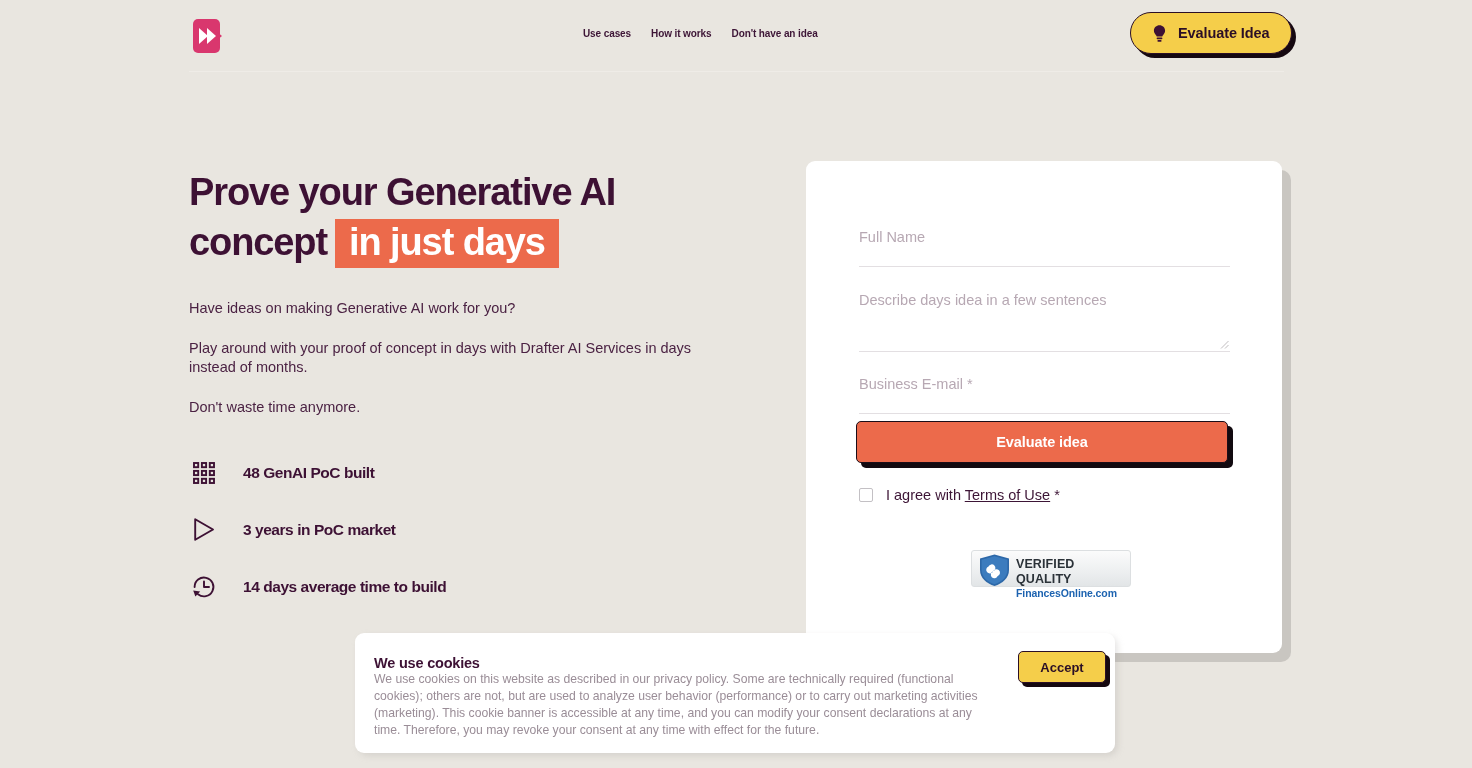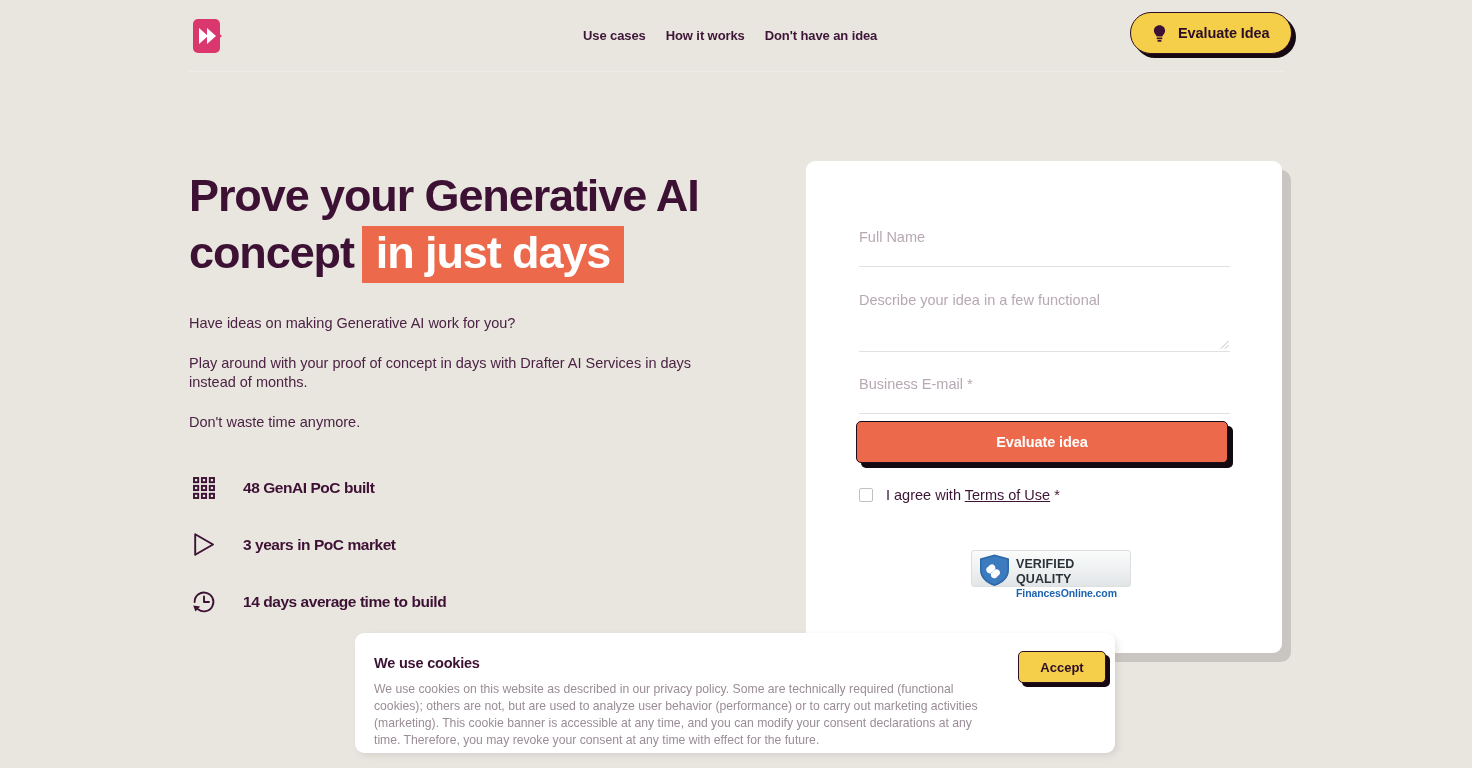--- a/index.html
+++ b/index.html
@@ -51,21 +51,21 @@
 
   .nav {
     position: absolute;
     left: 394px;
     top: 26px;
     display: flex;
     gap: 20px;
     align-items: center;
   }
   .nav-item {
-    font-size: 13px;
+    font-size: 10px;
     font-weight: 600;
     color: #3d1536;
     letter-spacing: -0.1px;
     cursor: pointer;
     white-space: nowrap;
     padding: 2px 0;
   }
 
   .evaluate-header-btn-wrap {
     position: absolute;
@@ -94,21 +94,21 @@
   }
 
   
   .hero {
     position: absolute;
     left: 189px;
     top: 172px;
     width: 560px;
   }
   .headline {
-    font-size: 45px;
+    font-size: 38px;
     line-height: 1.07;
     font-weight: 700;
     color: #3d1134;
     letter-spacing: -1.1px;
   }
   .headline .hl {
     display: inline-block;
     background: #ec6a4b;
     color: #ffffff;
     padding: 3px 14px 6px 14px;
@@ -316,21 +316,20 @@
     border-radius: 9px;
     padding: 22px 24px 0 19px;
   }
   .cookie-title {
     font-size: 14.5px;
     font-weight: 700;
     color: #3d1134;
     letter-spacing: -0.2px;
   }
   .cookie-body {
-    margin-top: 10px;
     width: 622px;
     font-size: 12.2px;
     line-height: 1.39;
     color: #9a8d97;
   }
   .accept-btn {
     position: absolute;
     left: 663px;
     top: 18px;
     width: 88px;
@@ -436,21 +435,21 @@
 
 <div class="form-card-shadow"></div>
 <div class="form-card">
 
   <div class="field" id="field-name">
     <span class="ph">Full Name</span>
     <div class="rule"></div>
   </div>
 
   <div class="field" id="field-idea">
-    <span class="ph">Describe your idea in a few functional</span>
+    <span class="ph">Describe days idea in a few sentences</span>
     <div class="rule"></div>
     <svg class="resize-handle" viewBox="0 0 9 9">
       <g stroke="#b9b5b8" stroke-width="0.9">
         <line x1="8.5" y1="1" x2="1" y2="8.5"></line>
         <line x1="8.5" y1="5" x2="5" y2="8.5"></line>
       </g>
     </svg>
   </div>
 
   <div class="field" id="field-email">

